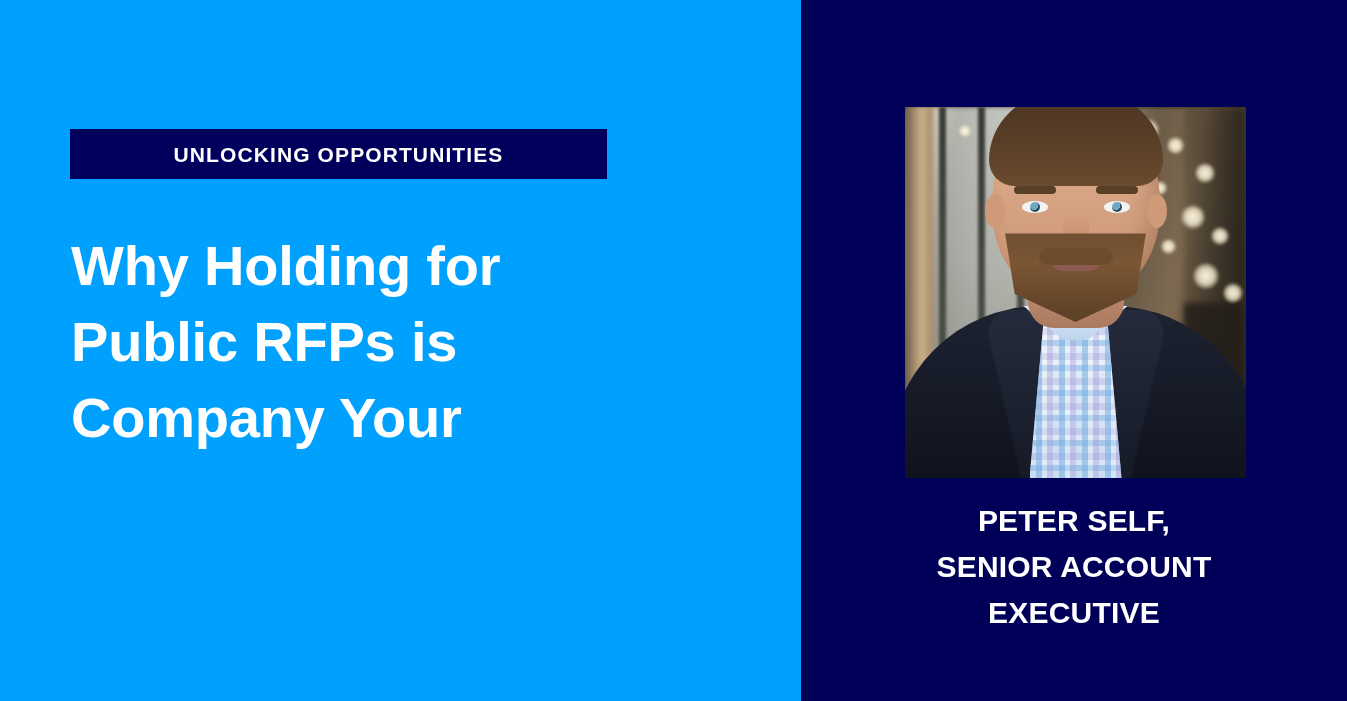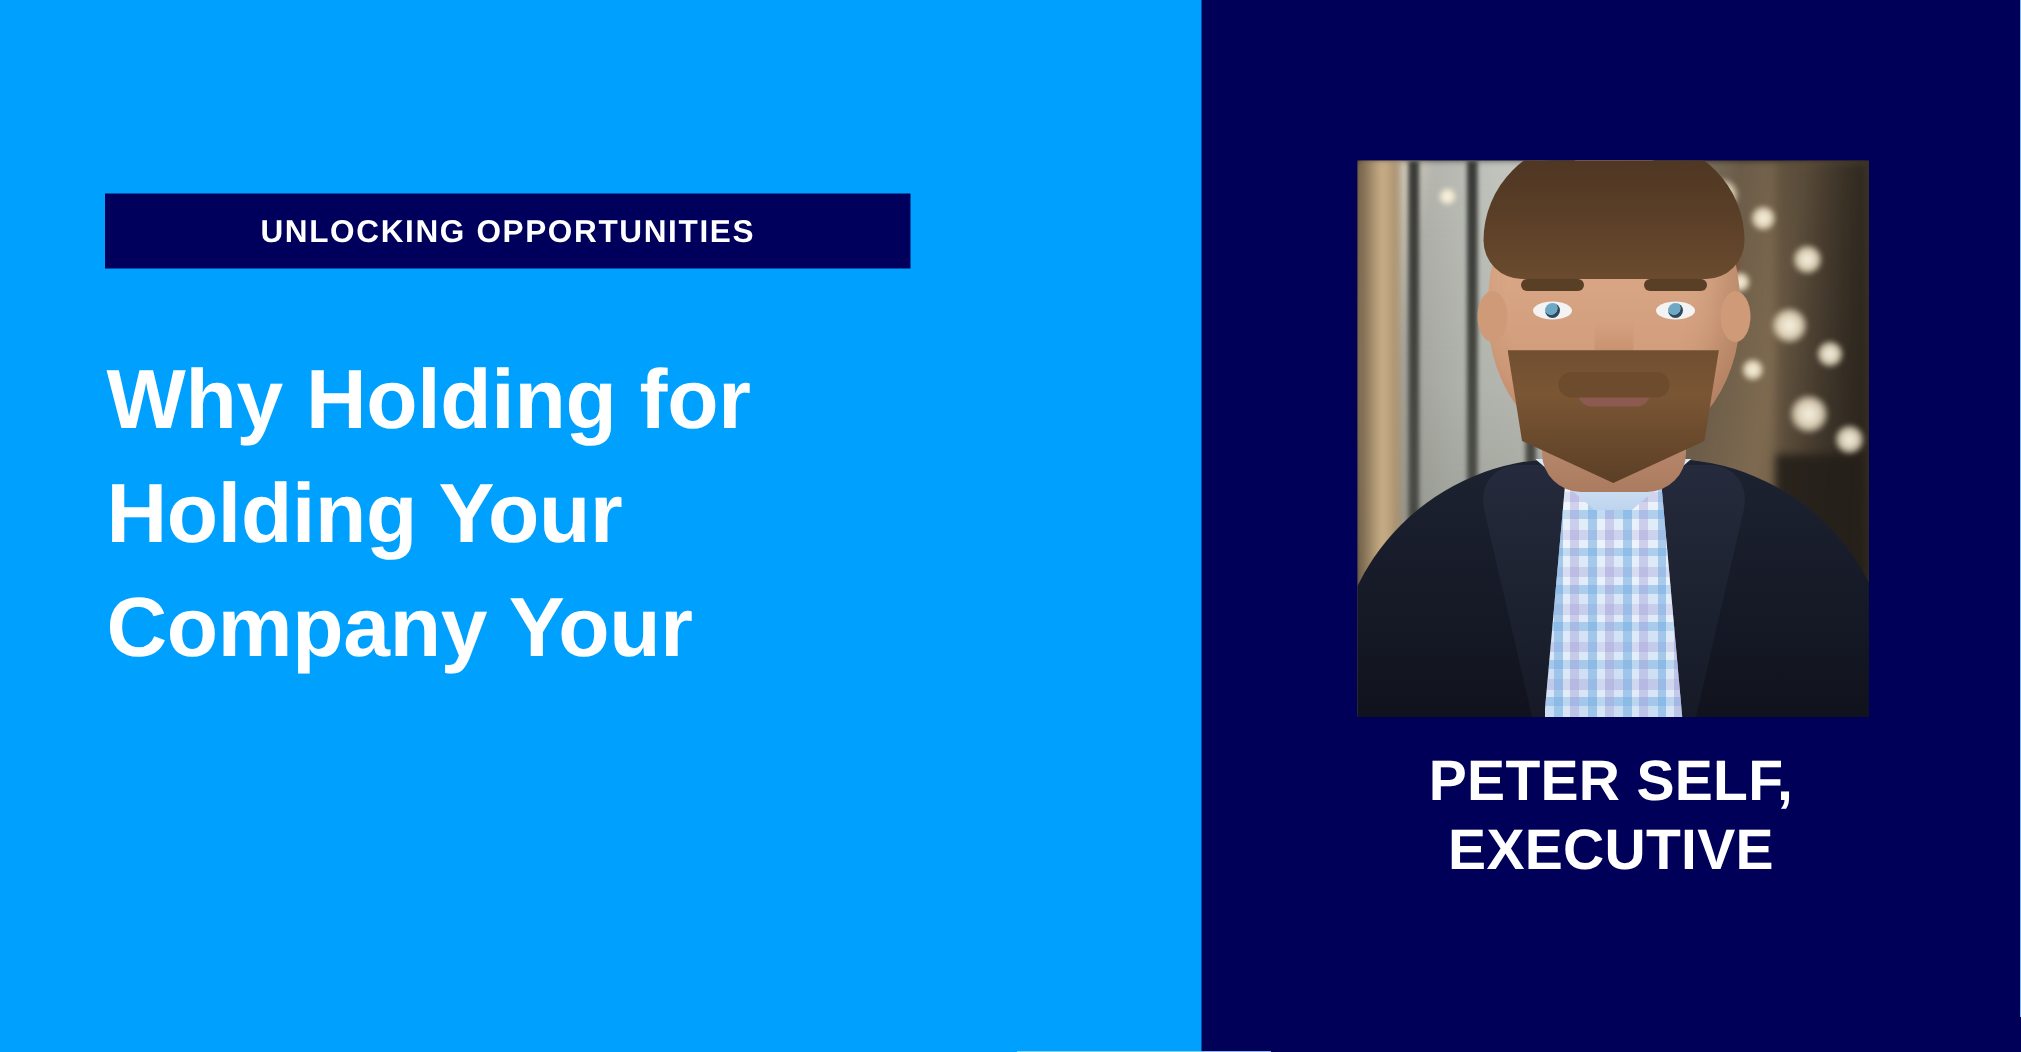--- a/index.html
+++ b/index.html
@@ -405,21 +405,21 @@
   
   .caption {
     position: absolute;
     left: 0;
     right: 0;
     top: 498px;
     margin: 0;
     padding: 0 18px;
     color: #ffffff;
     text-align: center;
-    font-size: 38px;
+    font-size: 30px;
     font-weight: 700;
     line-height: 46px;
     letter-spacing: .2px;
     text-transform: uppercase;
     font-family: "Liberation Sans", "DejaVu Sans", sans-serif;
     box-sizing: border-box;
   }
   .caption-line { display: block; white-space: nowrap; }
 </style>
 </head>
@@ -428,21 +428,21 @@
 <div class="stage">
 
   <section class="left-panel">
 
     <div class="eyebrow-badge">
       <span class="eyebrow-badge-text">UNLOCKING OPPORTUNITIES</span>
     </div>
 
     <h1 class="headline">
       <span class="headline-line">Why Holding for</span>
-      <span class="headline-line">Holding Your</span>
+      <span class="headline-line">Public RFPs is</span>
       <span class="headline-line">Company Your</span>
     </h1>
 
   </section>
 
   <section class="right-panel">
 
     <figure class="portrait-frame" style="margin:0;" aria-label="Headshot of a bearded man in a dark navy blazer and blue plaid shirt, blurred office corridor with string lights behind him">
       <div class="photo">
 
@@ -494,18 +494,19 @@
             <div class="moustache"></div>
           </div>
         </div>
 
         <div class="photo-soften"></div>
       </div>
     </figure>
 
     <div class="caption">
       <span class="caption-line">PETER SELF,</span>
+      <span class="caption-line">SENIOR ACCOUNT</span>
       <span class="caption-line">EXECUTIVE</span>
     </div>
 
   </section>
 
 </div>
 
 </body></html>

